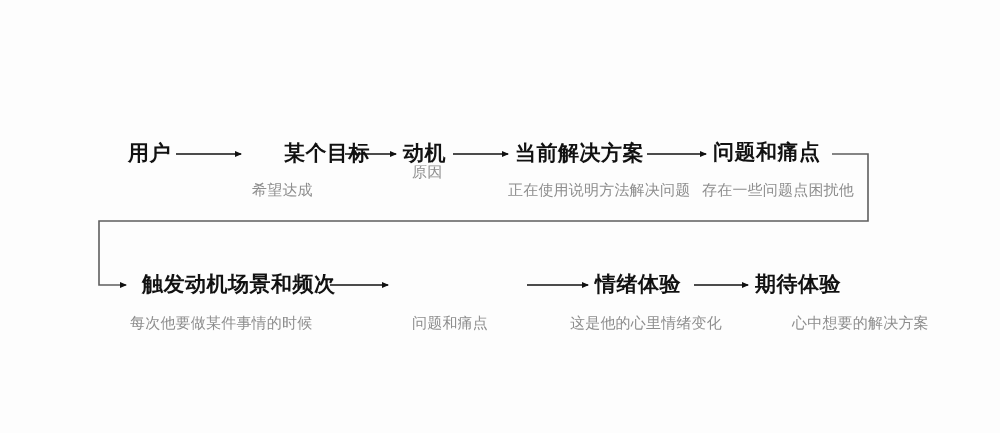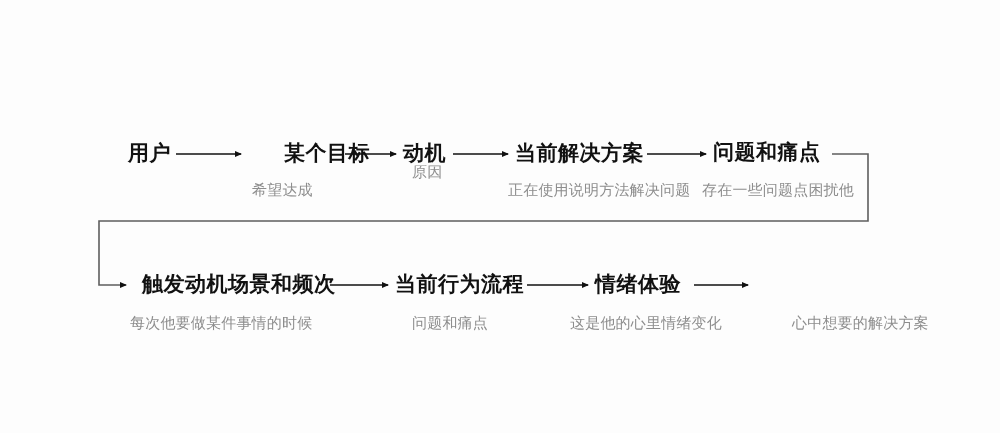--- a/index.html
+++ b/index.html
@@ -113,25 +113,25 @@
   <div class="node" style="left:713px; top:142px;font-family:Liberation Serif, serif;">
     <div class="node-title">问题和痛点</div>
   </div>
   <div class="node-sub" style="left:702px; top:182px;">存在一些问题点困扰他</div>
 
   <div class="node" style="left:130px; top:273px;margin-left:12px;">
     <div class="node-title">触发动机场景和频次</div>
   </div>
   <div class="node-sub" style="left:130px; top:315px;">每次他要做某件事情的时候</div>
 
-  <div class="node" style="left:395px; top:273px;">
-    <div class="node-title">当前行为流程</div>
-  </div>
   <div class="node-sub" style="left:412px; top:315px;">问题和痛点</div>
 
   <div class="node" style="left:595px; top:273px;">
     <div class="node-title">情绪体验</div>
   </div>
   <div class="node-sub" style="left:570px; top:315px;text-align:center;">这是他的心里情绪变化</div>
 
+  <div class="node" style="left:755px; top:273px;">
+    <div class="node-title">期待体验</div>
+  </div>
   <div class="node-sub" style="left:792px; top:315px;">心中想要的解决方案</div>
 
 </div>
 
 </body></html>

